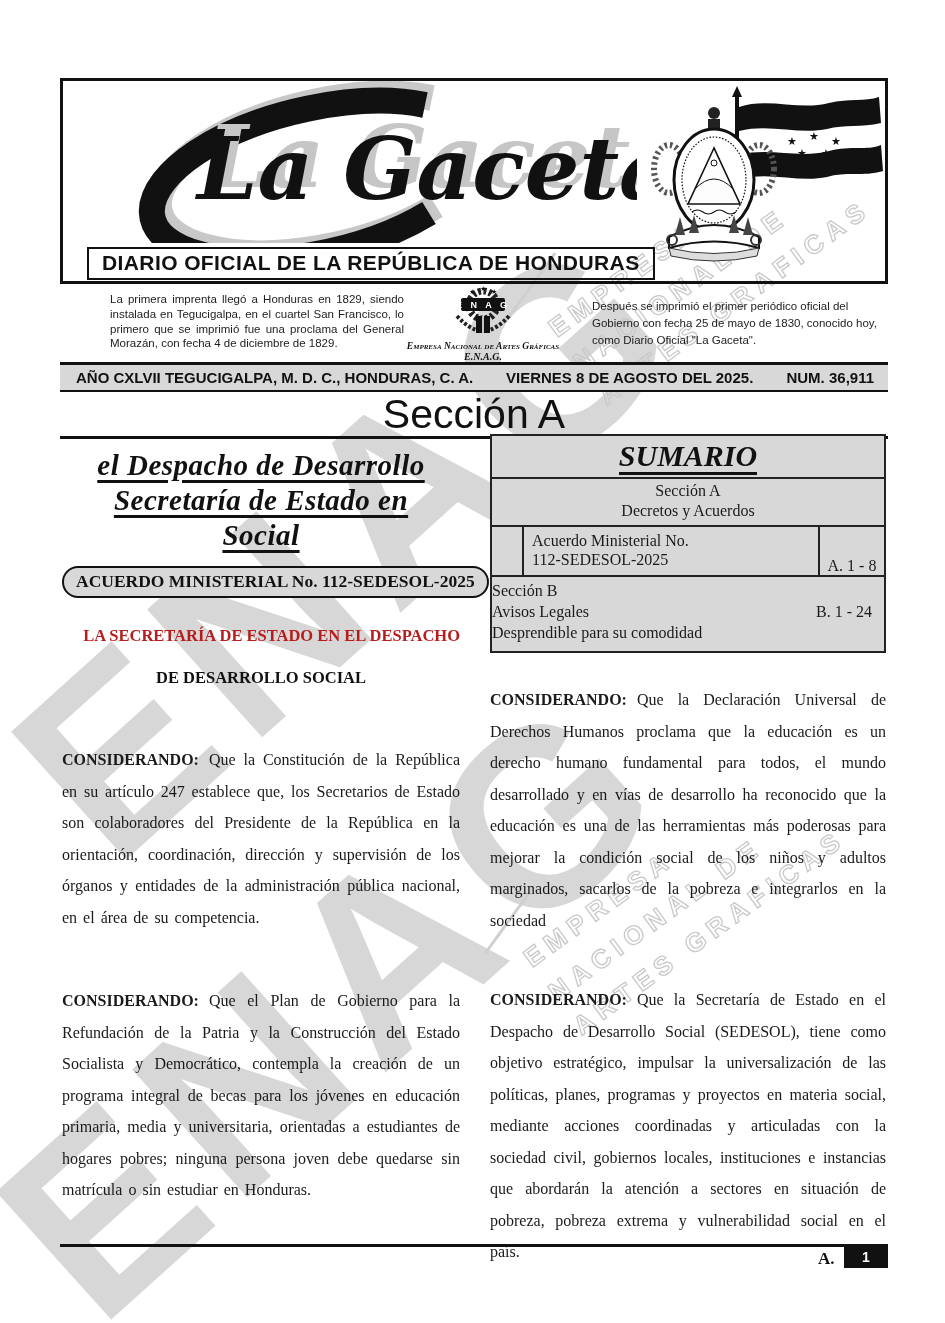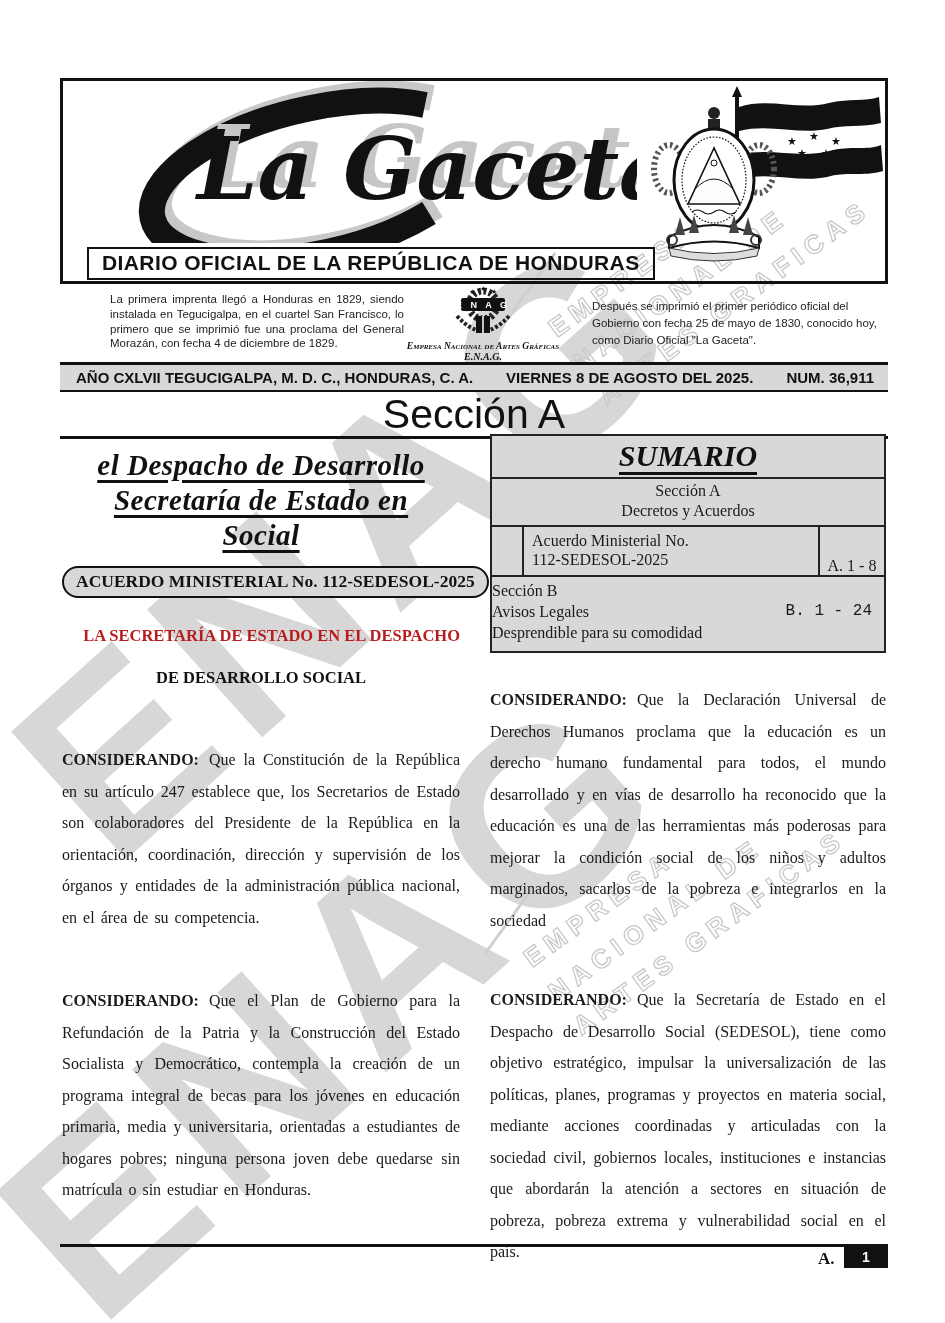--- a/index.html
+++ b/index.html
@@ -66,21 +66,21 @@
   .sum-title span{border-bottom:3px solid #111;display:inline-block;line-height:32px;}
   .sum-secA{text-align:center;font:16px/20px "Liberation Serif",serif;padding:2px 0 4px;
             border-bottom:2px solid #222;}
   .sum-entry{display:flex;border-bottom:2px solid #222;}
   .sum-entry .spacer{width:30px;border-right:2px solid #222;}
   .sum-entry .main{flex:1;padding:4px 8px 6px;font:16px/19px "Liberation Serif",serif;}
   .sum-entry .main .bold{font-weight:bold;font-size:16.5px;}
   .sum-entry .pages{width:64px;border-left:2px solid #222;display:flex;align-items:flex-end;
                     justify-content:center;font:16px "Liberation Serif",serif;padding-bottom:0;}
   .sum-secB{position:relative;text-align:left;font:16px/21px "Liberation Serif",serif;padding:3px 0 8px;}
-  .sum-secB .bpages{position:absolute;right:12px;top:24px;font-family:Liberation Mono, monospace;}
+  .sum-secB .bpages{position:absolute;right:12px;top:24px;}
   
   .footrule{position:absolute;left:60px;top:1244px;width:828px;height:3px;background:#111;}
   .foot-a{position:absolute;left:818px;top:1249px;font:bold 17px "Liberation Serif",serif;color:#111;}
   .foot-pg{position:absolute;left:844px;top:1247px;width:44px;height:21px;background:#111;color:#fff;
            text-align:center;font:bold 14px/21px "Liberation Sans",sans-serif;}
 </style>
 </head>
 <body>
 
 <div class="page">

